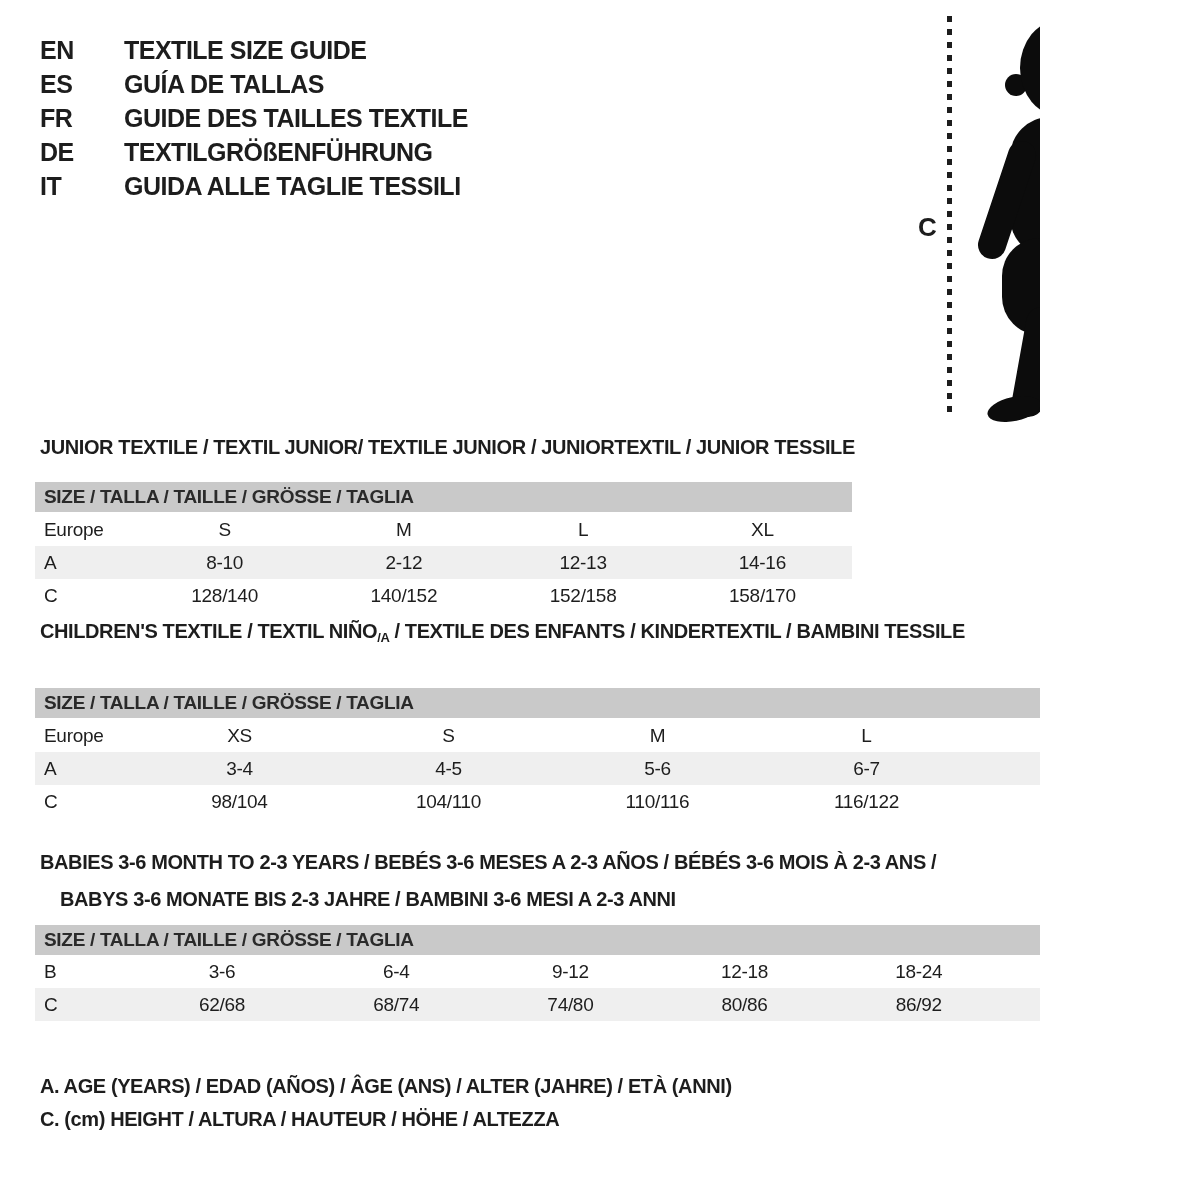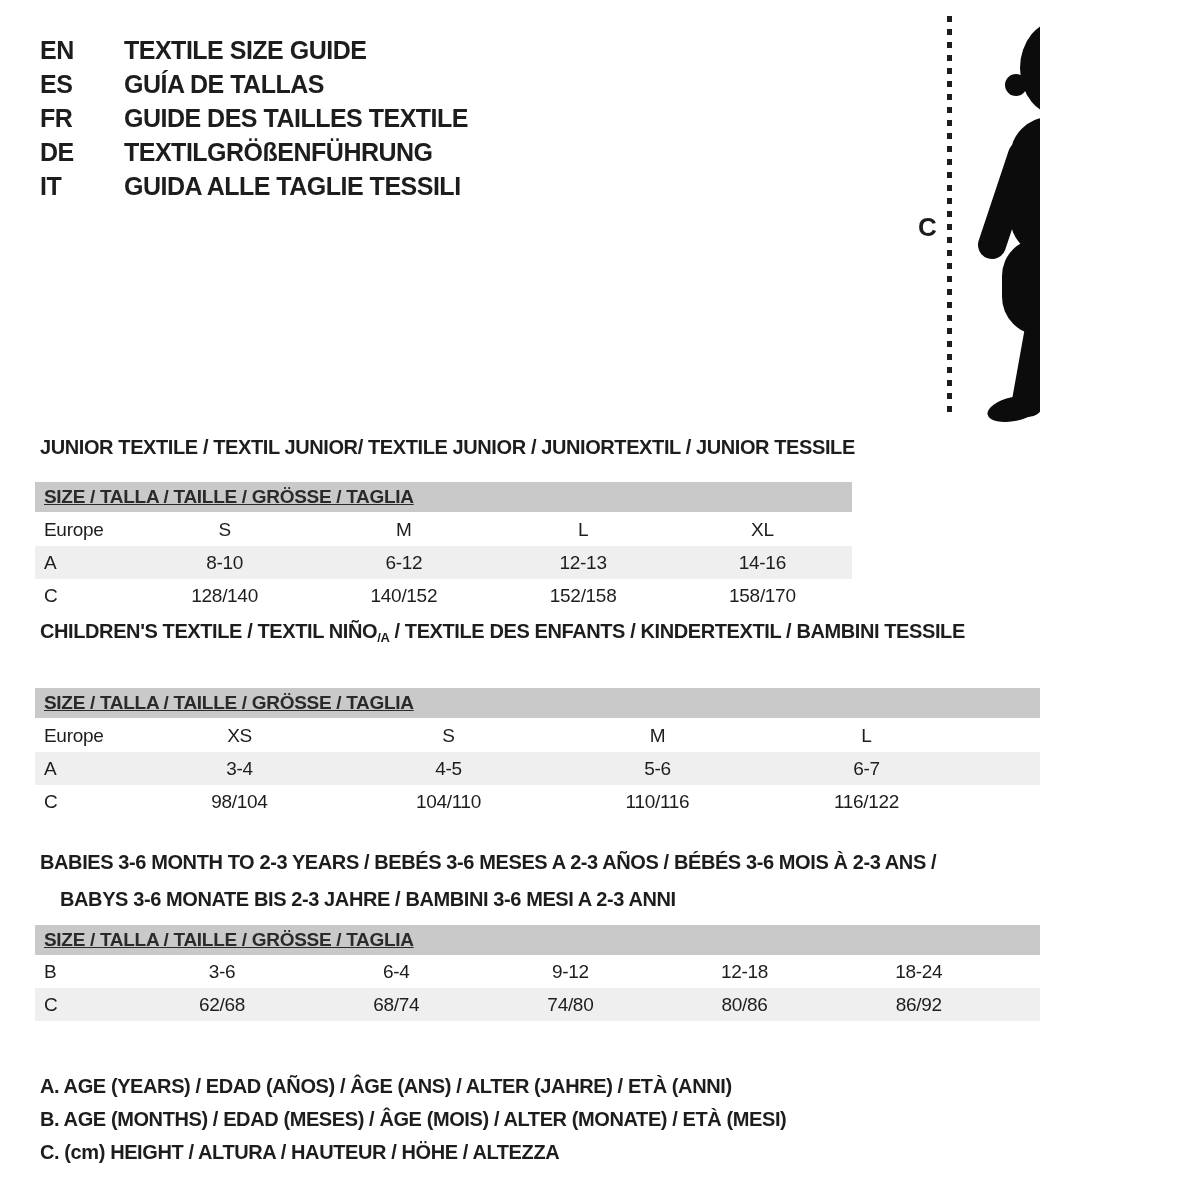--- a/index.html
+++ b/index.html
@@ -22,21 +22,21 @@
   
   .sec-title{
     position:absolute;left:40px;font-size:20px;font-weight:700;
     letter-spacing:-0.4px;white-space:nowrap;
   }
   .sub{font-size:13px;position:relative;top:4px;font-weight:700;}
   
   .size-bar{
     position:absolute;left:35px;height:30px;background:#c9c9c9;
     display:flex;align-items:center;padding-left:9px;box-sizing:border-box;
-    font-size:19px;font-weight:700;letter-spacing:-0.3px;color:#2a2a2a;text-decoration:underline;
+    font-size:19px;font-weight:700;letter-spacing:-0.3px;color:#2a2a2a;
   }
   
   .tbl{position:absolute;left:35px;display:table;table-layout:fixed;border-collapse:collapse;}
   .trow{display:table-row;height:33px;}
   .cell{
     display:table-cell;vertical-align:middle;text-align:center;
     font-size:19px;letter-spacing:-0.3px;white-space:nowrap;
   }
   .cell.label{text-align:left;padding-left:9px;width:100px;box-sizing:border-box;}
   .trow.shaded .cell{background:#efefef;}
@@ -108,21 +108,21 @@
     <div class="trow">
       <div class="cell label">Europe</div>
       <div class="cell">S</div>
       <div class="cell">M</div>
       <div class="cell">L</div>
       <div class="cell">XL</div>
     </div>
     <div class="trow shaded">
       <div class="cell label">A</div>
       <div class="cell">8-10</div>
-      <div class="cell">6-12</div>
+      <div class="cell">2-12</div>
       <div class="cell">12-13</div>
       <div class="cell">14-16</div>
     </div>
     <div class="trow">
       <div class="cell label">C</div>
       <div class="cell">128/140</div>
       <div class="cell">140/152</div>
       <div class="cell">152/158</div>
       <div class="cell">158/170</div>
     </div>
@@ -176,17 +176,16 @@
       <div class="cell">68/74</div>
       <div class="cell">74/80</div>
       <div class="cell">80/86</div>
       <div class="cell">86/92</div>
       <div class="cell">92/98</div>
     </div>
   </div>
 
   <div class="legend">
     <div class="legend-line">A. AGE (YEARS) / EDAD (AÑOS) / ÂGE (ANS) / ALTER (JAHRE) / ETÀ (ANNI)</div>
-    <div class="legend-line">B. AGE (MONTHS) / EDAD (MESES) / ÂGE (MOIS) / ALTER (MONATE) / ETÀ (MESI)</div>
     <div class="legend-line">C. (cm) HEIGHT / ALTURA / HAUTEUR / HÖHE / ALTEZZA</div>
   </div>
 
 </div>
 
 </body></html>

